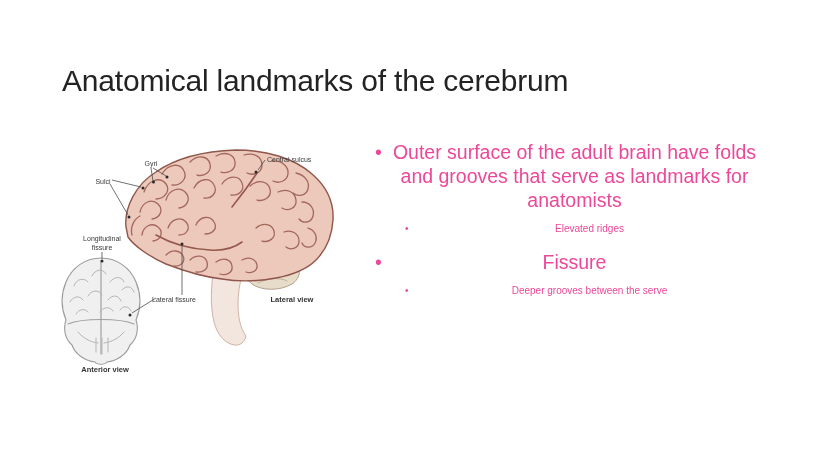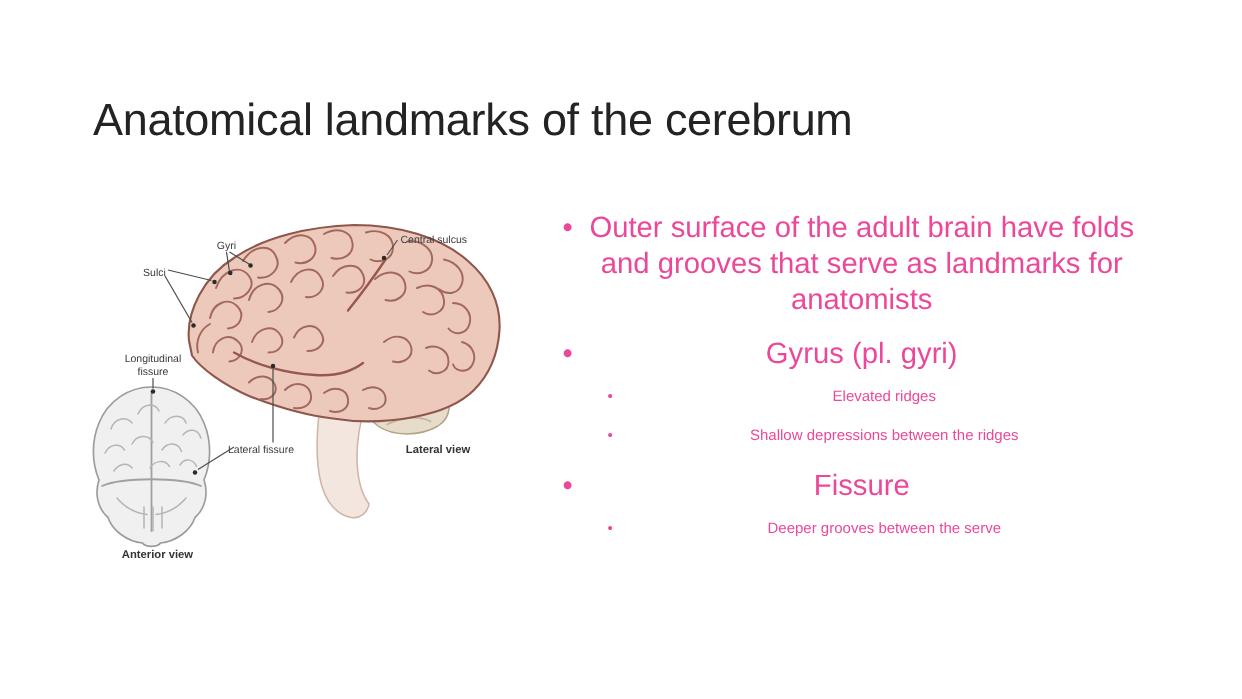--- a/index.html
+++ b/index.html
@@ -144,20 +144,18 @@
         <text class="fig-label" x="58" y="110" text-anchor="middle">fissure</text>
         <text class="fig-label" x="130" y="162" text-anchor="middle">Lateral fissure</text>
         <text class="fig-label-bold" x="248" y="162" text-anchor="middle">Lateral view</text>
         <text class="fig-label-bold" x="61" y="232" text-anchor="middle">Anterior view</text>
       </g>
     </svg>
   </div>
 
   <div class="content">
     <div class="b lvl1">Outer surface of the adult brain have folds and grooves that serve as landmarks for anatomists</div>
-    <div class="b lvl1">Gyrus (pl. gyri)</div>
     <div class="b lvl2">Elevated ridges</div>
-    <div class="b lvl2">Shallow depressions between the ridges</div>
     <div class="b lvl1">Fissure</div>
     <div class="b lvl2">Deeper grooves between the serve</div>
   </div>
 
 </div>
 
 </body></html>

